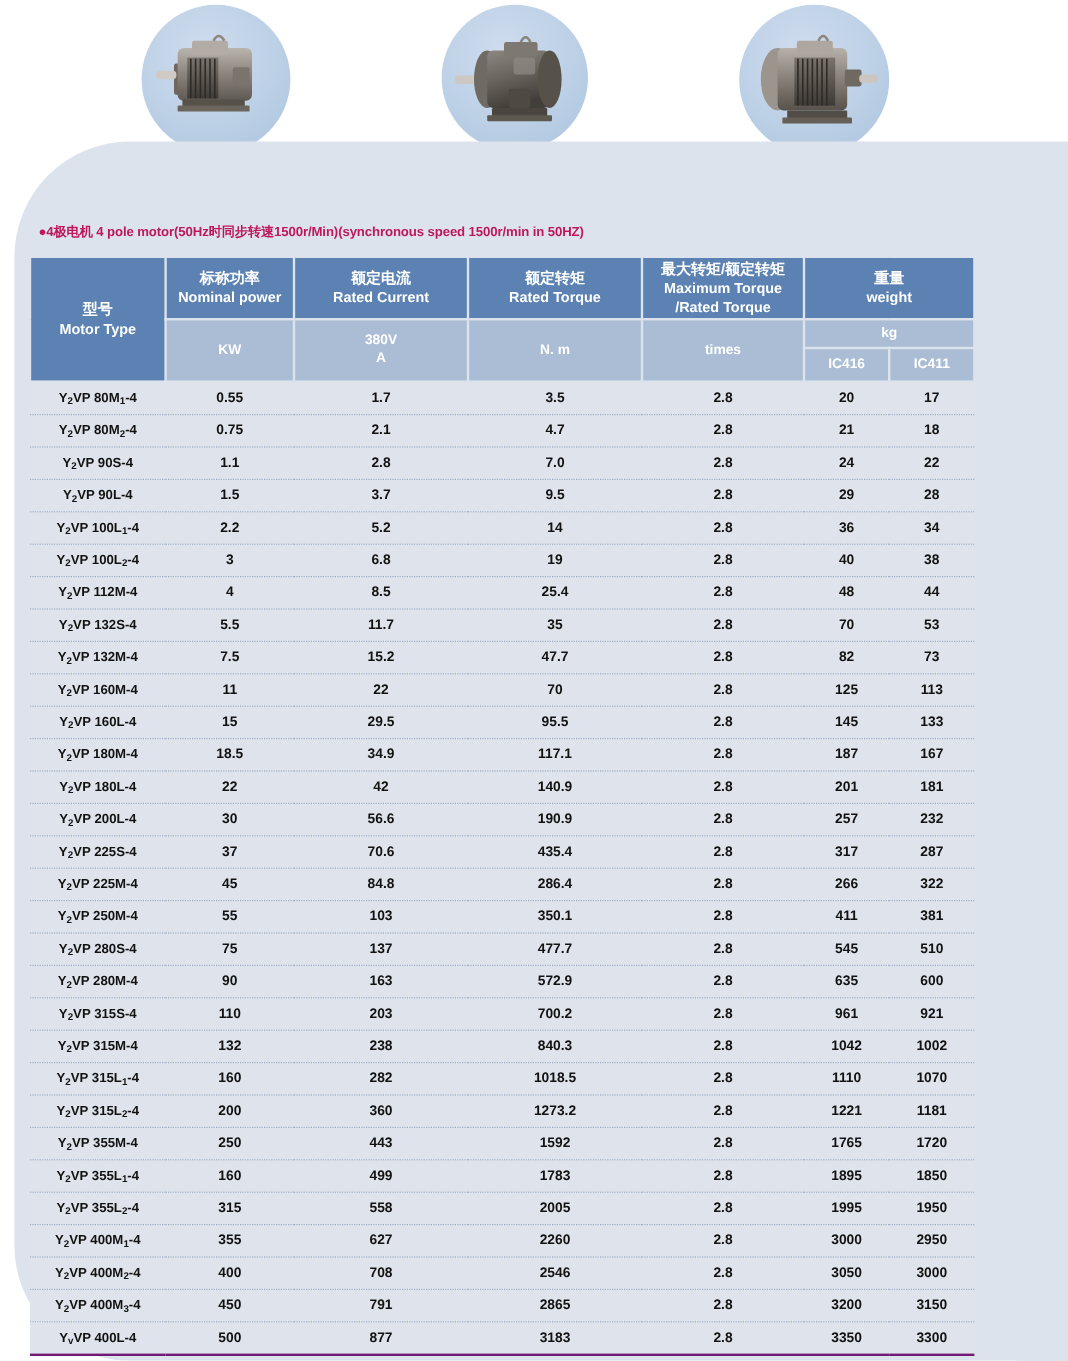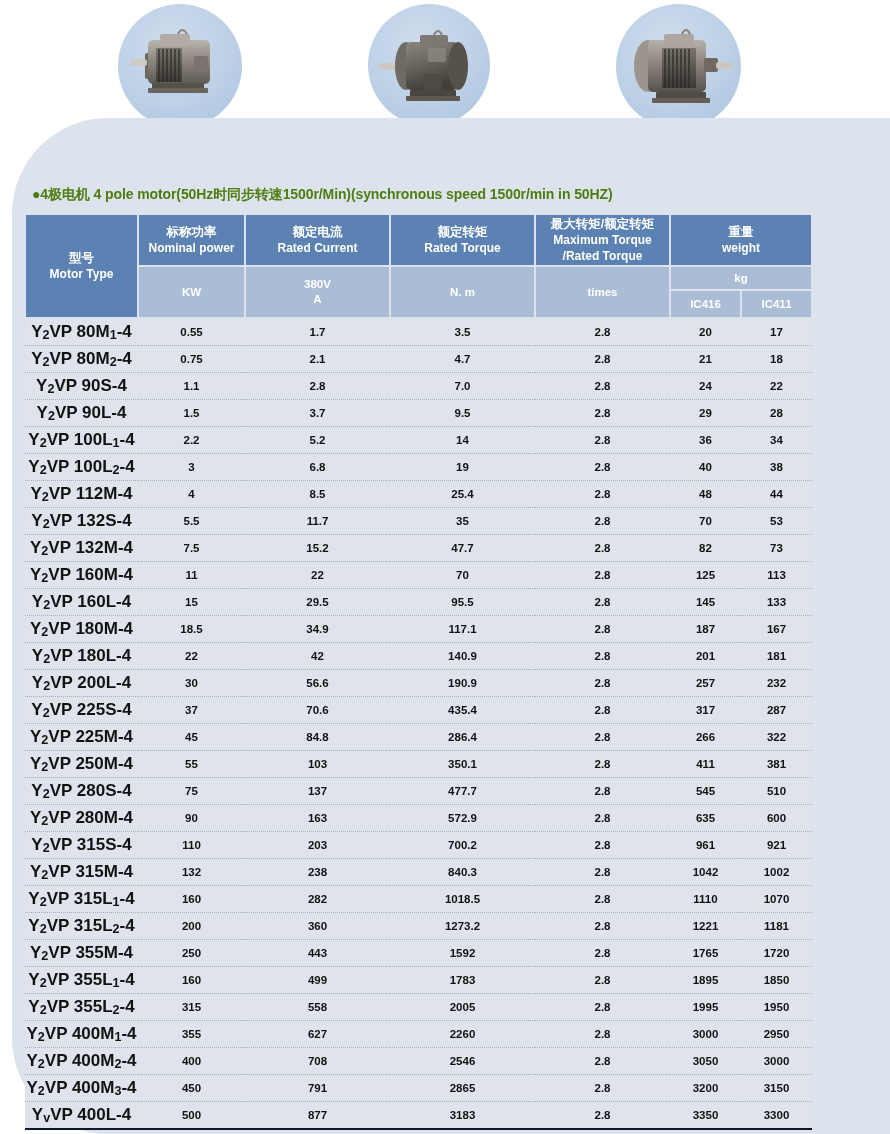--- a/index.html
+++ b/index.html
@@ -41,23 +41,23 @@
     height: 1016px;
     background: #dde3ec;
     border-top-left-radius: 96px;
     border-bottom-left-radius: 96px;
   }
 
   #section-title {
     position: absolute;
     left: 32px;
     top: 186px;
-    font-size: 14px;
+    font-size: 11px;
     font-weight: bold;
-    color: #4d7c0f;
+    color: #be185d;
     white-space: nowrap;
     letter-spacing: -0.1px;
   }
 
   
   #spec-table {
     position: absolute;
     left: 24px;
     top: 213px;
     width: 787px;
@@ -97,23 +97,23 @@
     background: #dfe4ec;
     color: #121212;
     font-size: 11.5px;
     font-weight: bold;
     text-align: center;
     height: 26px;
     border-bottom: 1px dotted #9fb0c6;
     white-space: nowrap;
   }
   tbody tr:last-child td {
-    border-bottom: 2px solid #0f172a;
-  }
-  td.type-cell { font-size: 17px; }
+    border-bottom: 2px solid #701a75;
+  }
+  td.type-cell { font-size: 11px; }
   sub { font-size: 0.74em; vertical-align: baseline; position: relative; top: 2px; }
 </style>
 </head>
 <body>
 
 <div id="photo-band">
 
   <div class="photo-circle" style="left:118px; top:4px; width:124px; height:124px;">
     <svg class="motor-art" viewBox="0 0 124 124">
       <defs>

